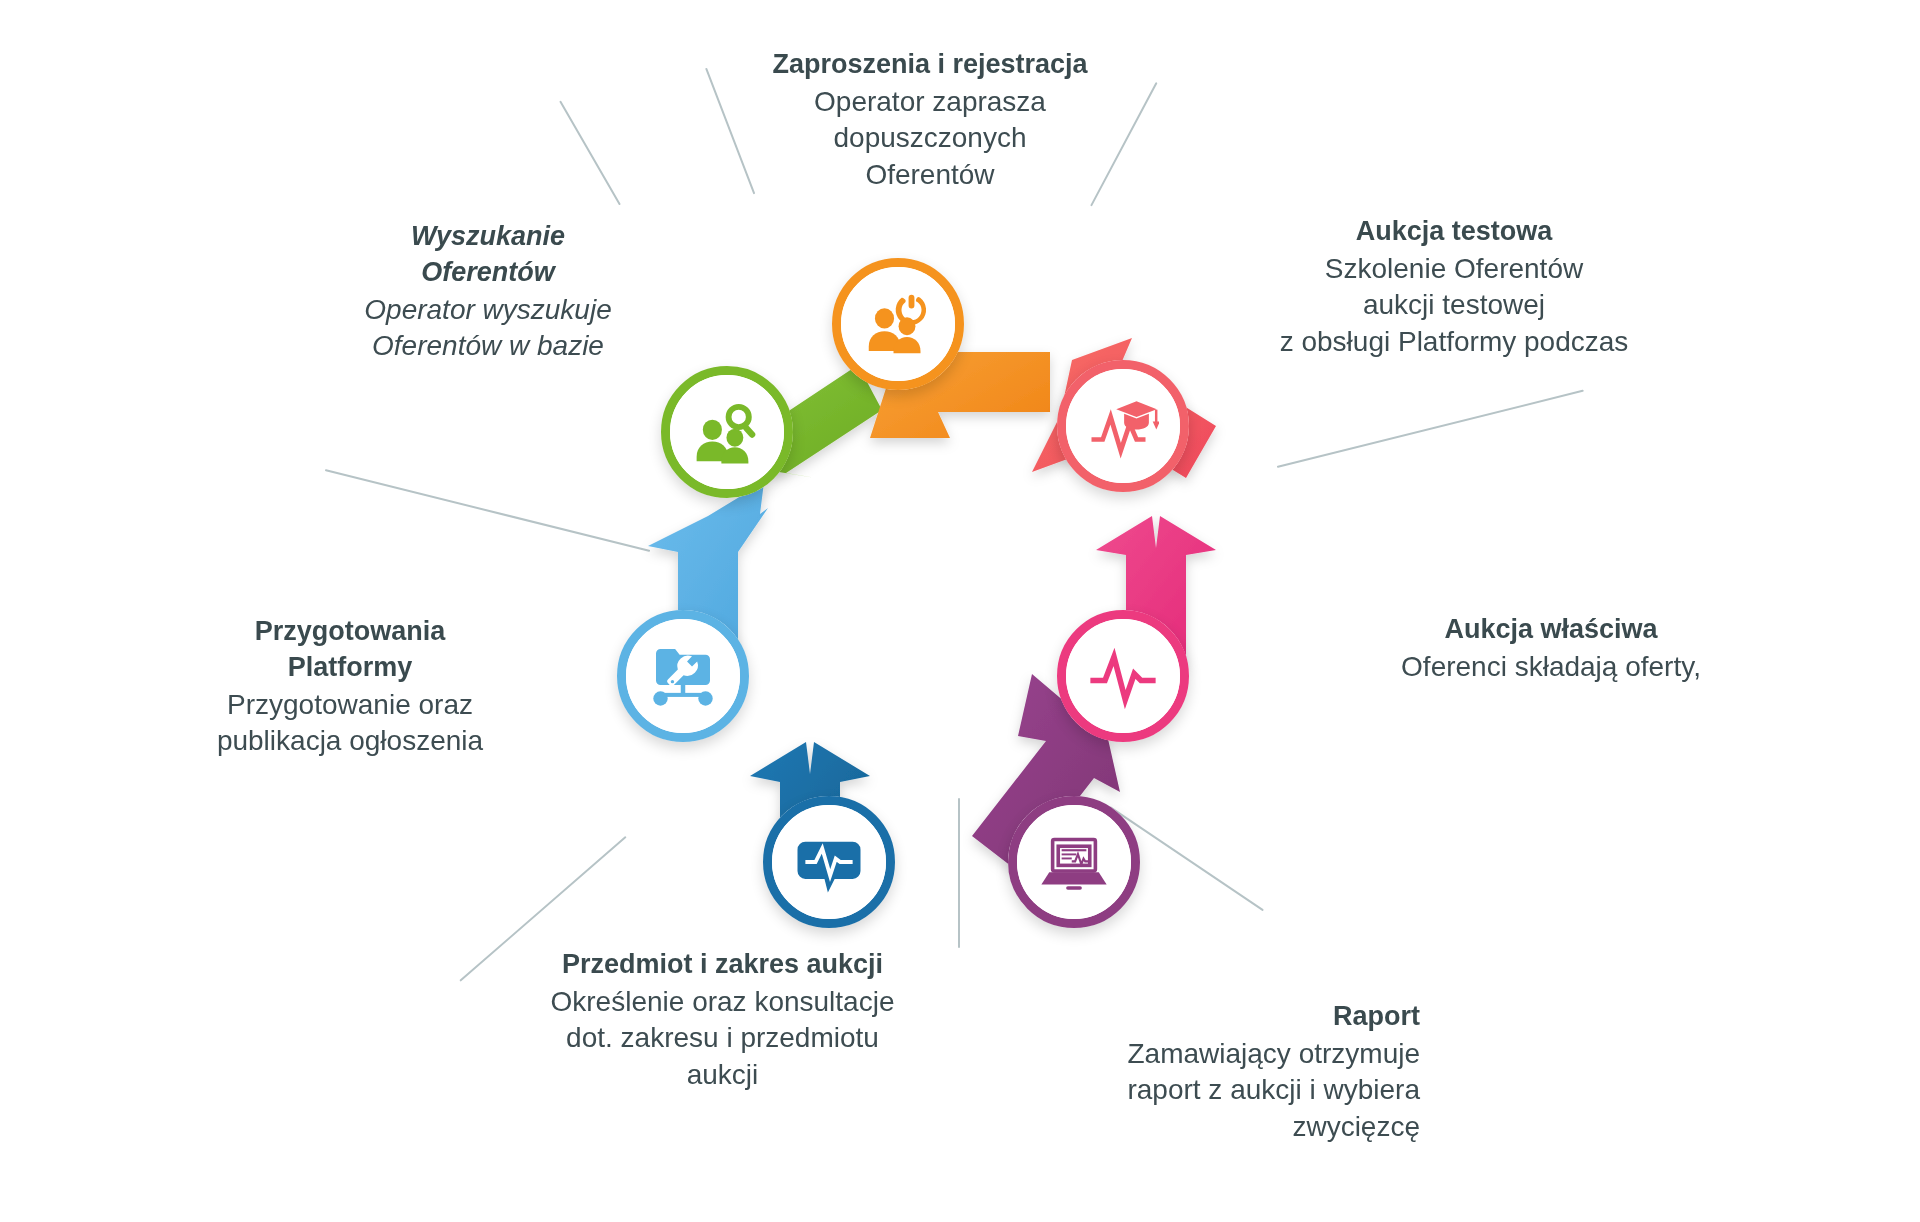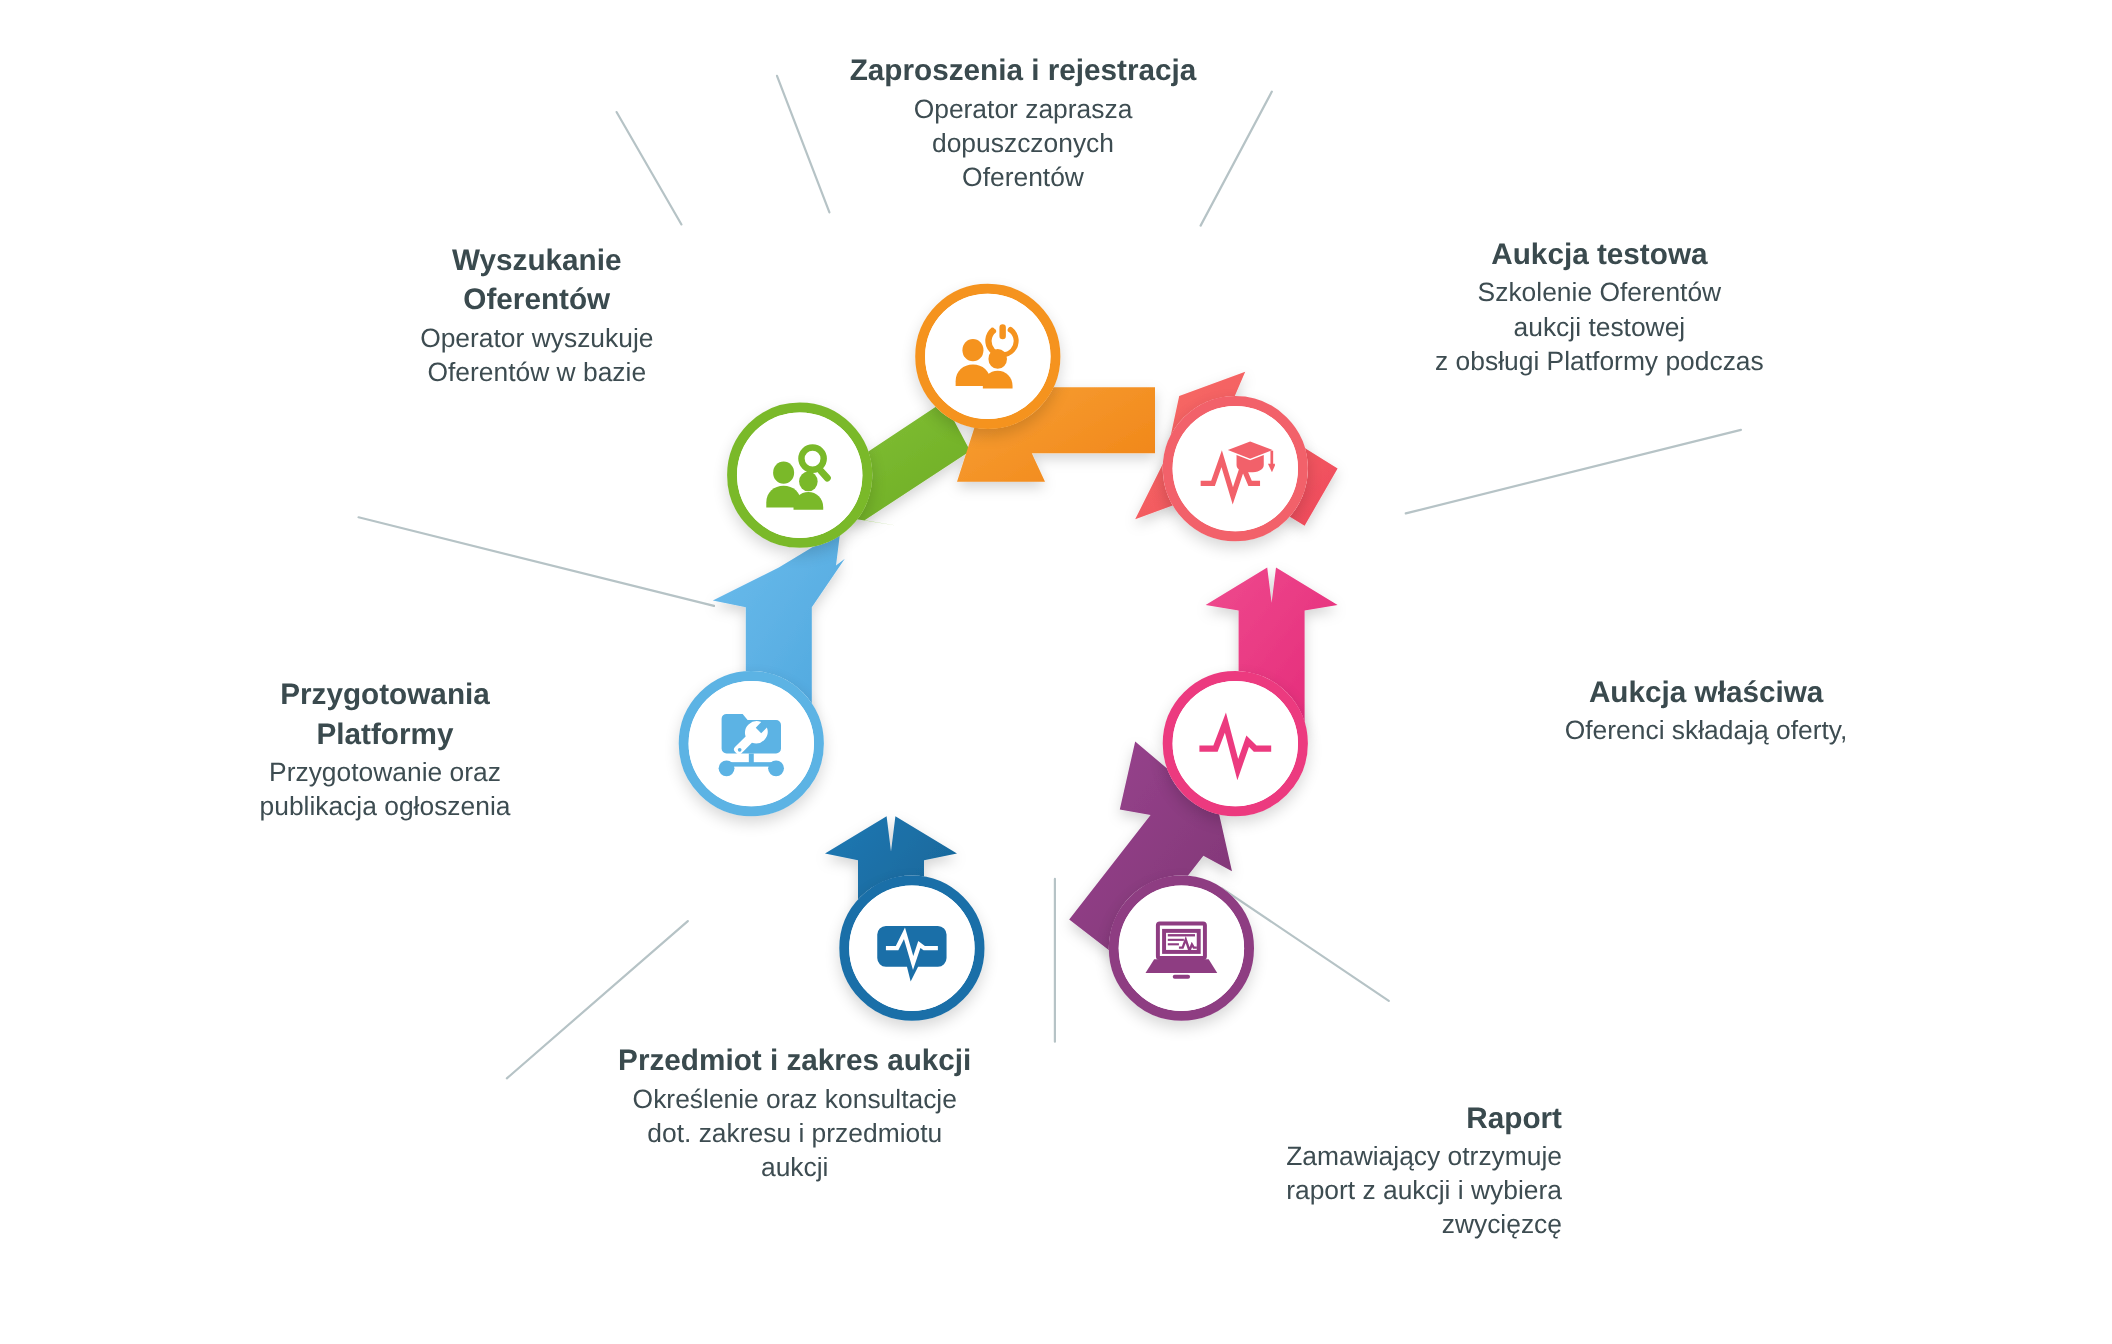--- a/index.html
+++ b/index.html
@@ -24,21 +24,21 @@
           display:flex; align-items:center; justify-content:center;
           box-shadow:0 6px 14px rgba(0,0,0,.16); background:#fff; }
   .node .ring-border { position:absolute; inset:0; border-radius:50%; border:9px solid currentColor; }
   .node .inner { position:absolute; inset:9px; border-radius:50%; background:#fff;
                  display:flex; align-items:center; justify-content:center; }
   .node svg { width:72px; height:72px; display:block; }
 
   
   .label { position:absolute; }
   .label .ttl { font-weight:bold; font-size:27px; line-height:1.22; margin-bottom:3px; color:#3a4a4e; }
-  .label .dsc { font-size:24px; line-height:1.30; color:#3d4c51; font-weight:400; }
+  .label .dsc { font-size:28px; line-height:1.30; color:#3d4c51; font-weight:400; }
   .ta-c { text-align:center; }
 </style>
 </head>
 <body>
 
 <div id="stage">
 
   <div class="leader" style="left:706px; top:67px; width:135px; transform:rotate(69deg);"></div>
   <div class="leader" style="left:1091px; top:205px; width:140px; transform:rotate(-62deg);"></div>
   <div class="leader" style="left:1277px; top:466px; width:316px; transform:rotate(-14deg);"></div>
@@ -239,20 +239,20 @@
     <div class="dsc">aukcji</div>
   </div>
 
   <div class="label ta-c" style="left:140px; top:615px; width:420px;">
     <div class="ttl">Przygotowania</div>
     <div class="ttl">Platformy</div>
     <div class="dsc">Przygotowanie oraz</div>
     <div class="dsc">publikacja ogłoszenia</div>
   </div>
 
-  <div class="label ta-c" style="left:268px; top:220px; width:440px;">
+  <div class="label ta-c" style="left:268px; top:220px; width:440px;font-style:italic;">
     <div class="ttl">Wyszukanie</div>
     <div class="ttl">Oferentów</div>
     <div class="dsc">Operator wyszukuje</div>
     <div class="dsc">Oferentów w bazie</div>
   </div>
 
 </div>
 
 </body></html>

